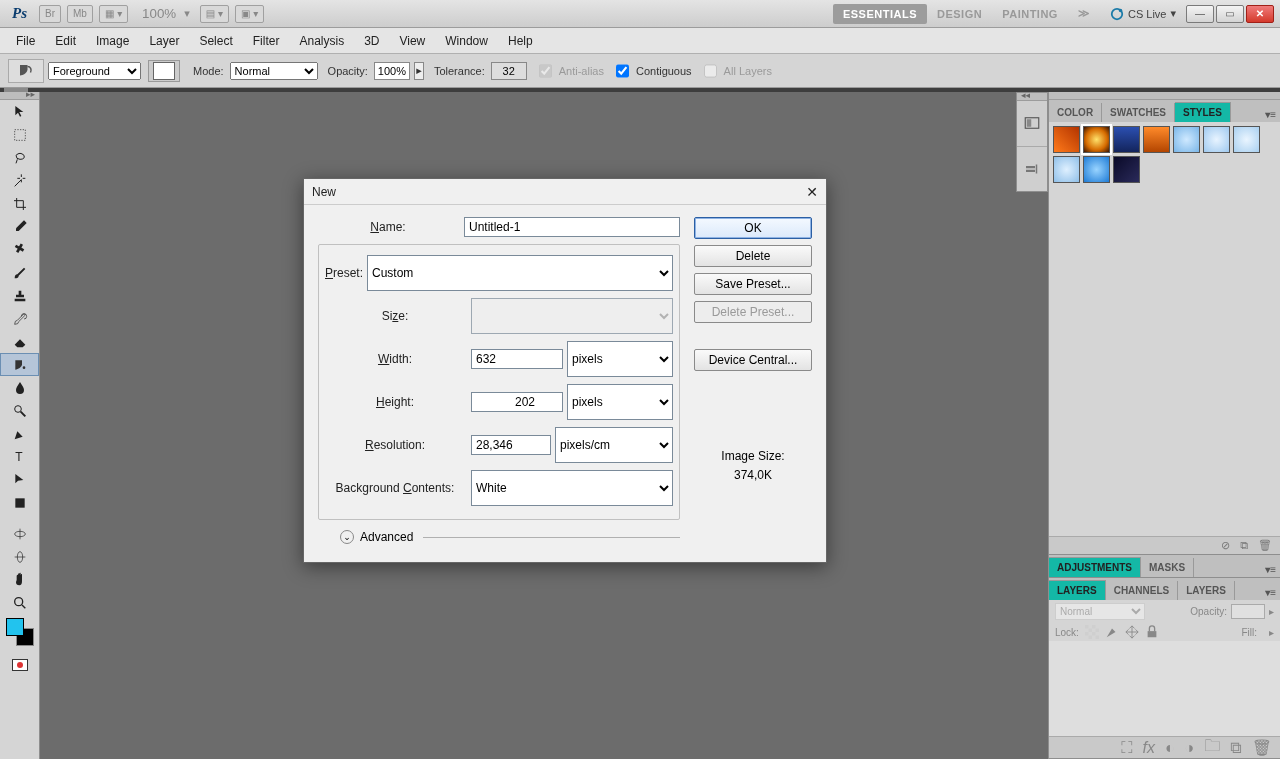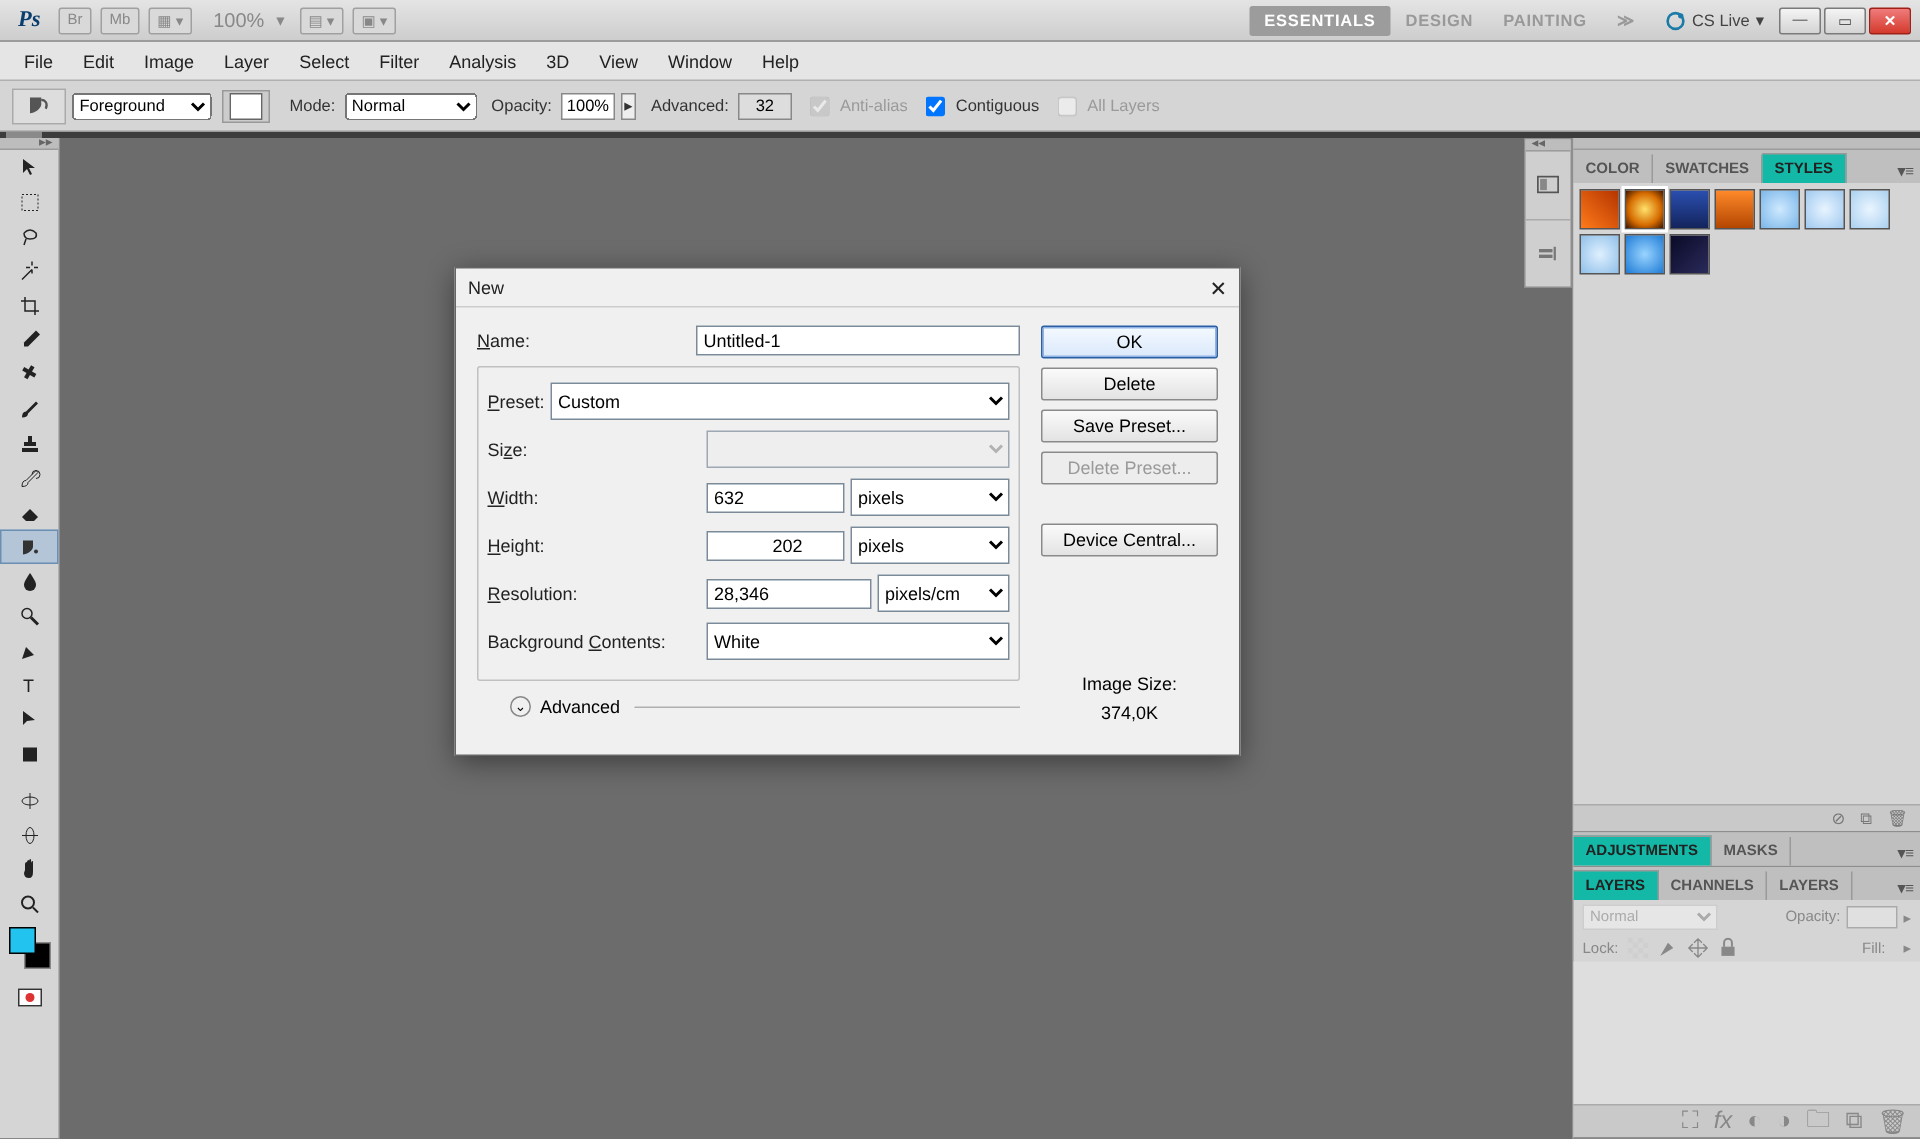--- a/index.html
+++ b/index.html
@@ -85,24 +85,24 @@
 .layerfoot{ height:22px; background:#c9c9c9;border-top:1px solid #aaa;display:flex;gap:10px;justify-content:flex-end;align-items:center;padding:0 8px;color:#888;}
 
 
 .dlg{ position:absolute; left:303px; top:178px; width:524px; background:#f0f0f0; border:1px solid #666; box-shadow:0 4px 18px rgba(0,0,0,.45);}
 .dlg .title{ height:26px; display:flex;align-items:center; padding:0 8px; font-size:12px; color:#222; border-bottom:1px solid #ccc;}
 .dlg .title .x{ margin-left:auto; font-size:14px; cursor:default;}
 .dlg .content{ padding:12px 14px 18px 14px; display:flex; gap:14px;}
 .dlg .col1{ flex:1;}
 .dlg .col2{ width:118px; display:flex;flex-direction:column;gap:6px;}
 .dlg .row{ display:flex; align-items:center; margin-bottom:7px;}
-.dlg .row label{ width:146px; text-align:left; padding-right:6px; font-size:12px; color:#222;}
+.dlg .row label{ width:146px; text-align:center; padding-right:6px; font-size:12px; color:#222;}
 .dlg .row label .u{ text-decoration:underline;}
 .dlg input[type=text]{ height:20px; border:1px solid #7a8a99; font-size:12px; padding:0 4px; background:#fff;}
-.dlg select{ height:25px; border:1px solid #7a8a99; font-size:12px; background:#fff;}
+.dlg select{ height:36px; border:1px solid #7a8a99; font-size:12px; background:#fff;}
 .dlg .btn{ height:22px; border:1px solid #8a8a8a; background:linear-gradient(#fafafa,#e3e3e3); font-size:12px; border-radius:2px;}
 .dlg .btn.primary{ border:1px solid #2b5fa4; box-shadow:inset 0 0 0 1px #8fb3e4; background:linear-gradient(#f4f9ff,#dbe9fb);}
 .dlg .btn[disabled]{ color:#9a9a9a; background:#ededed;}
 .dlg fieldset{ border:1px solid #c0c0c0; border-radius:2px; padding:10px 6px 6px 6px; margin-top:2px;}
 .dlg .advanced{ display:flex; align-items:center; gap:6px; font-size:12px; margin:10px 0 0 22px;}
 .dlg .advanced .chev{ width:14px;height:14px;border:1px solid #888;border-radius:7px;display:flex;align-items:center;justify-content:center;font-size:9px;}
 .dlg .advanced .line{ flex:1; border-top:1px solid #b0b0b0; margin-left:4px;}
 .dlg .imgsz{ text-align:center; font-size:12px; margin-top:70px; line-height:1.6;}
 .dlg .dimlbl{ color:#9a9a9a;}
 select:disabled{background:#eee;color:#999;}
@@ -161,21 +161,21 @@
   </div>
   <select style="width:93px"><option>Foreground</option></select>
   <div class="swatch-wrap">
       <div class="swatch"></div>
     </div>
   <label>Mode:</label>
   <select style="width:88px"><option>Normal</option></select>
   <label>Opacity:</label>
   <input class="num" value="100%" style="">
   <div class="arrow">▸</div>
-  <label>Advanced:</label>
+  <label>Tolerance:</label>
   <input class="num" style="background: rgb(221, 221, 221);" value="32">
   <input type="checkbox" checked="" disabled="" style="">
     <span class="dim">Anti-alias</span>
   <input type="checkbox" checked="" style="">
     <span>Contiguous</span>
   <input type="checkbox" disabled="" style="">
     <span class="dim">All Layers</span>
 </div>
 
 <div class="docstrip">
@@ -442,21 +442,21 @@
           <input type="text" style="width: 92px;" value="632">
           <select style="flex:1;margin-left:4px"><option>pixels</option></select>
         </div>
         <div class="row">
           <label><span class="u">H</span>eight:</label>
           <input type="text" style="width: 92px; padding-left: 43px;" value="202">
           <select style="flex:1;margin-left:4px"><option>pixels</option></select>
         </div>
         <div class="row">
           <label><span class="u">R</span>esolution:</label>
-          <input type="text" style="width: 110px;" value="28,346">
+          <input type="text" style="width: 80px;" value="28,346">
           <select style="flex:1;margin-left:4px"><option>pixels/cm</option></select>
         </div>
         <div class="row">
           <label style="width:146px">Background <span class="u">C</span>ontents:</label>
           <select style="flex:1"><option>White</option></select>
         </div>
       </fieldset>
       <div class="advanced">
         <div class="chev">⌄</div>
         <span>Advanced</span>

